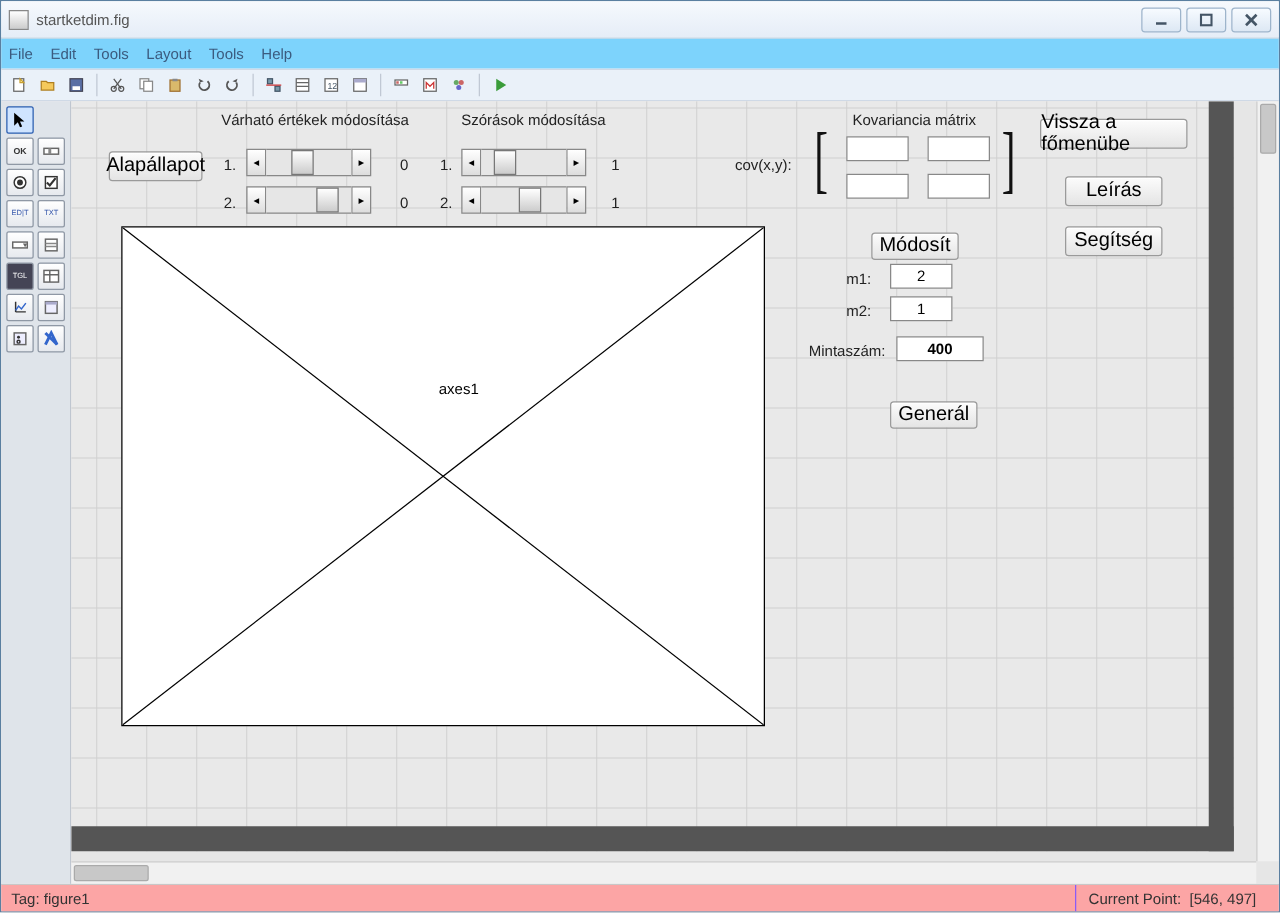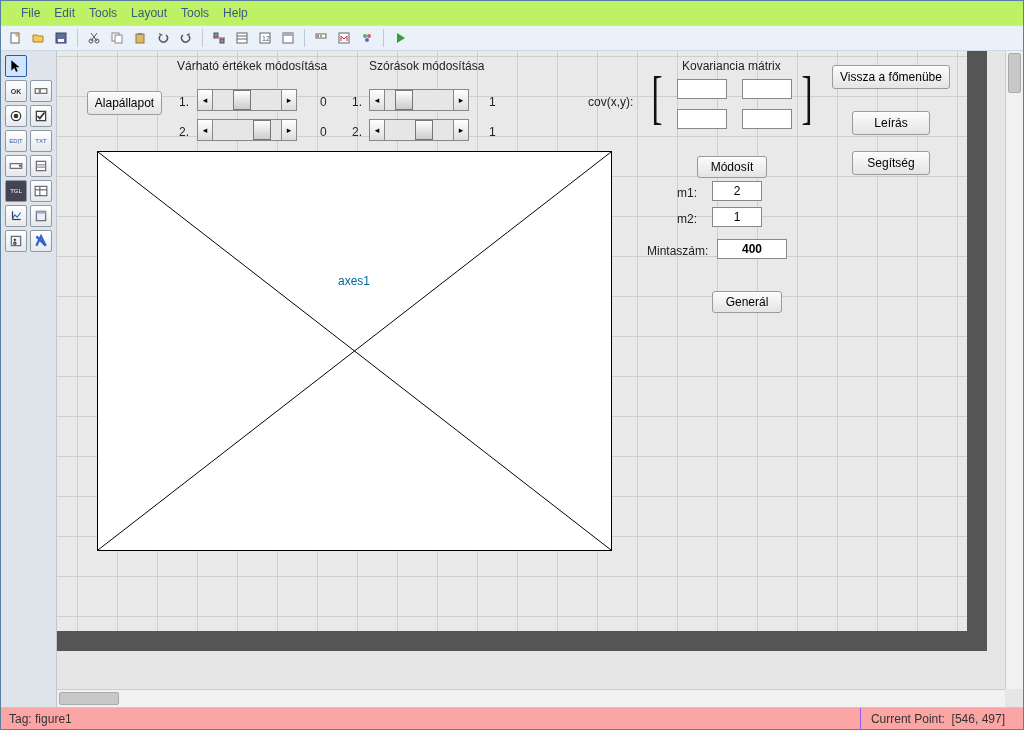--- a/index.html
+++ b/index.html
@@ -38,24 +38,24 @@
   .winbtn {
     width: 32px; height: 20px;
     border: 1px solid #9db4cb;
     border-radius: 3px;
     background: linear-gradient(#f7fbff,#dde8f4);
     display: flex; align-items: center; justify-content: center;
     color: #456; font-size: 10px;
   }
   .menubar {
     height: 24px;
-    background: #bef264;
+    background: #7dd3fc;
     display: flex;
     align-items: center;
-    padding: 0 20px;
+    padding: 0 6px;
     gap: 14px;
     color: #3b5b7f;
   }
   .menubar span { cursor: default; }
   .toolbar {
     height: 26px;
     background: #eaf1f9;
     border-top: 1px solid #cfd9e6;
     border-bottom: 1px solid #cfd9e6;
     display: flex;
@@ -128,21 +128,21 @@
     background-size: 40px 40px;
     background-position: 20px 5px;
   }
   .canvas .dark-right { position:absolute; right:0; top:0; bottom:0; width:20px; background:#555;}
   .canvas .dark-bottom { position:absolute; left:0; right:0; bottom:0; height:20px; background:#555;}
   .gbtn {
     position: absolute;
     background: linear-gradient(#fcfcfc,#e4e4e4);
     border: 1px solid #9a9a9a;
     border-radius: 3px;
-    font-size: 12px;
+    font-size: 16px;
     display: flex; align-items: center; justify-content: center;
     box-shadow: 0 1px 0 #fff inset;
     cursor: default;
   }
   .glabel { position: absolute; font-size: 12px; color: #222; }
   .ginput {
     position: absolute;
     background: #fff; border: 1px solid #888;
     text-align: center; font-size: 12px;
     display: flex; align-items: center; justify-content: center;
@@ -158,40 +158,62 @@
   }
   .mslider .arr {
     width: 16px; border:1px solid #888; background:linear-gradient(#fff,#ddd);
     display:flex;align-items:center;justify-content:center; font-size:9px;
   }
   .mslider .track { flex:1; border-top:1px solid #888;border-bottom:1px solid #888; background:#e6e6e6; position:relative;}
   .mslider .knob { position:absolute; top:0;bottom:0; width:18px; background:linear-gradient(#fff,#ccc); border:1px solid #777;}
   .axesbox {
     position:absolute; background:#fff; border:1px solid #000;
   }
-  .axestext { position:absolute; font-size:12px; color:#0369a1;}
+  .axestext { position:absolute; font-size:12px; color:#000000;margin-left:13px;}
   .statusbar {
     height: 22px;
     background: #fca5a5;
     border-top: 1px solid #c8c8c8;
     display: flex;
     align-items: center;
     padding: 0 8px;
     font-size: 12px;
     color: #333;
   }
   .statusbar .spacer { flex: 1; }
   .statusbar .cell { border-left: 1px solid #8b5cf6; padding: 0 10px; height:100%; display:flex; align-items:center;}
   svg.ic { width: 14px; height: 14px; }
 </style>
 </head>
 <body>
 
 <div class="window">
 
+  <div class="titlebar">
+    <div class="appicon"></div>
+    <div class="title">startketdim.fig</div>
+    <div class="winbtns">
+      <div class="winbtn">
+        <svg class="ic" viewBox="0 0 10 10">
+            <line x1="2" y1="7" x2="8" y2="7" stroke="#456" stroke-width="1.5"></line>
+          </svg>
+      </div>
+      <div class="winbtn">
+        <svg class="ic" viewBox="0 0 10 10">
+            <rect x="2" y="2" width="6" height="6" fill="none" stroke="#456" stroke-width="1.2"></rect>
+          </svg>
+      </div>
+      <div class="winbtn">
+        <svg class="ic" viewBox="0 0 10 10">
+            <line x1="2" y1="2" x2="8" y2="8" stroke="#456" stroke-width="1.5"></line>
+            <line x1="8" y1="2" x2="2" y2="8" stroke="#456" stroke-width="1.5"></line>
+          </svg>
+      </div>
+    </div>
+  </div>
 
   <div class="menubar">
     <span>File</span>
     <span>Edit</span>
     <span>Tools</span>
     <span>Layout</span>
     <span>Tools</span>
     <span>Help</span>
   </div>
 

